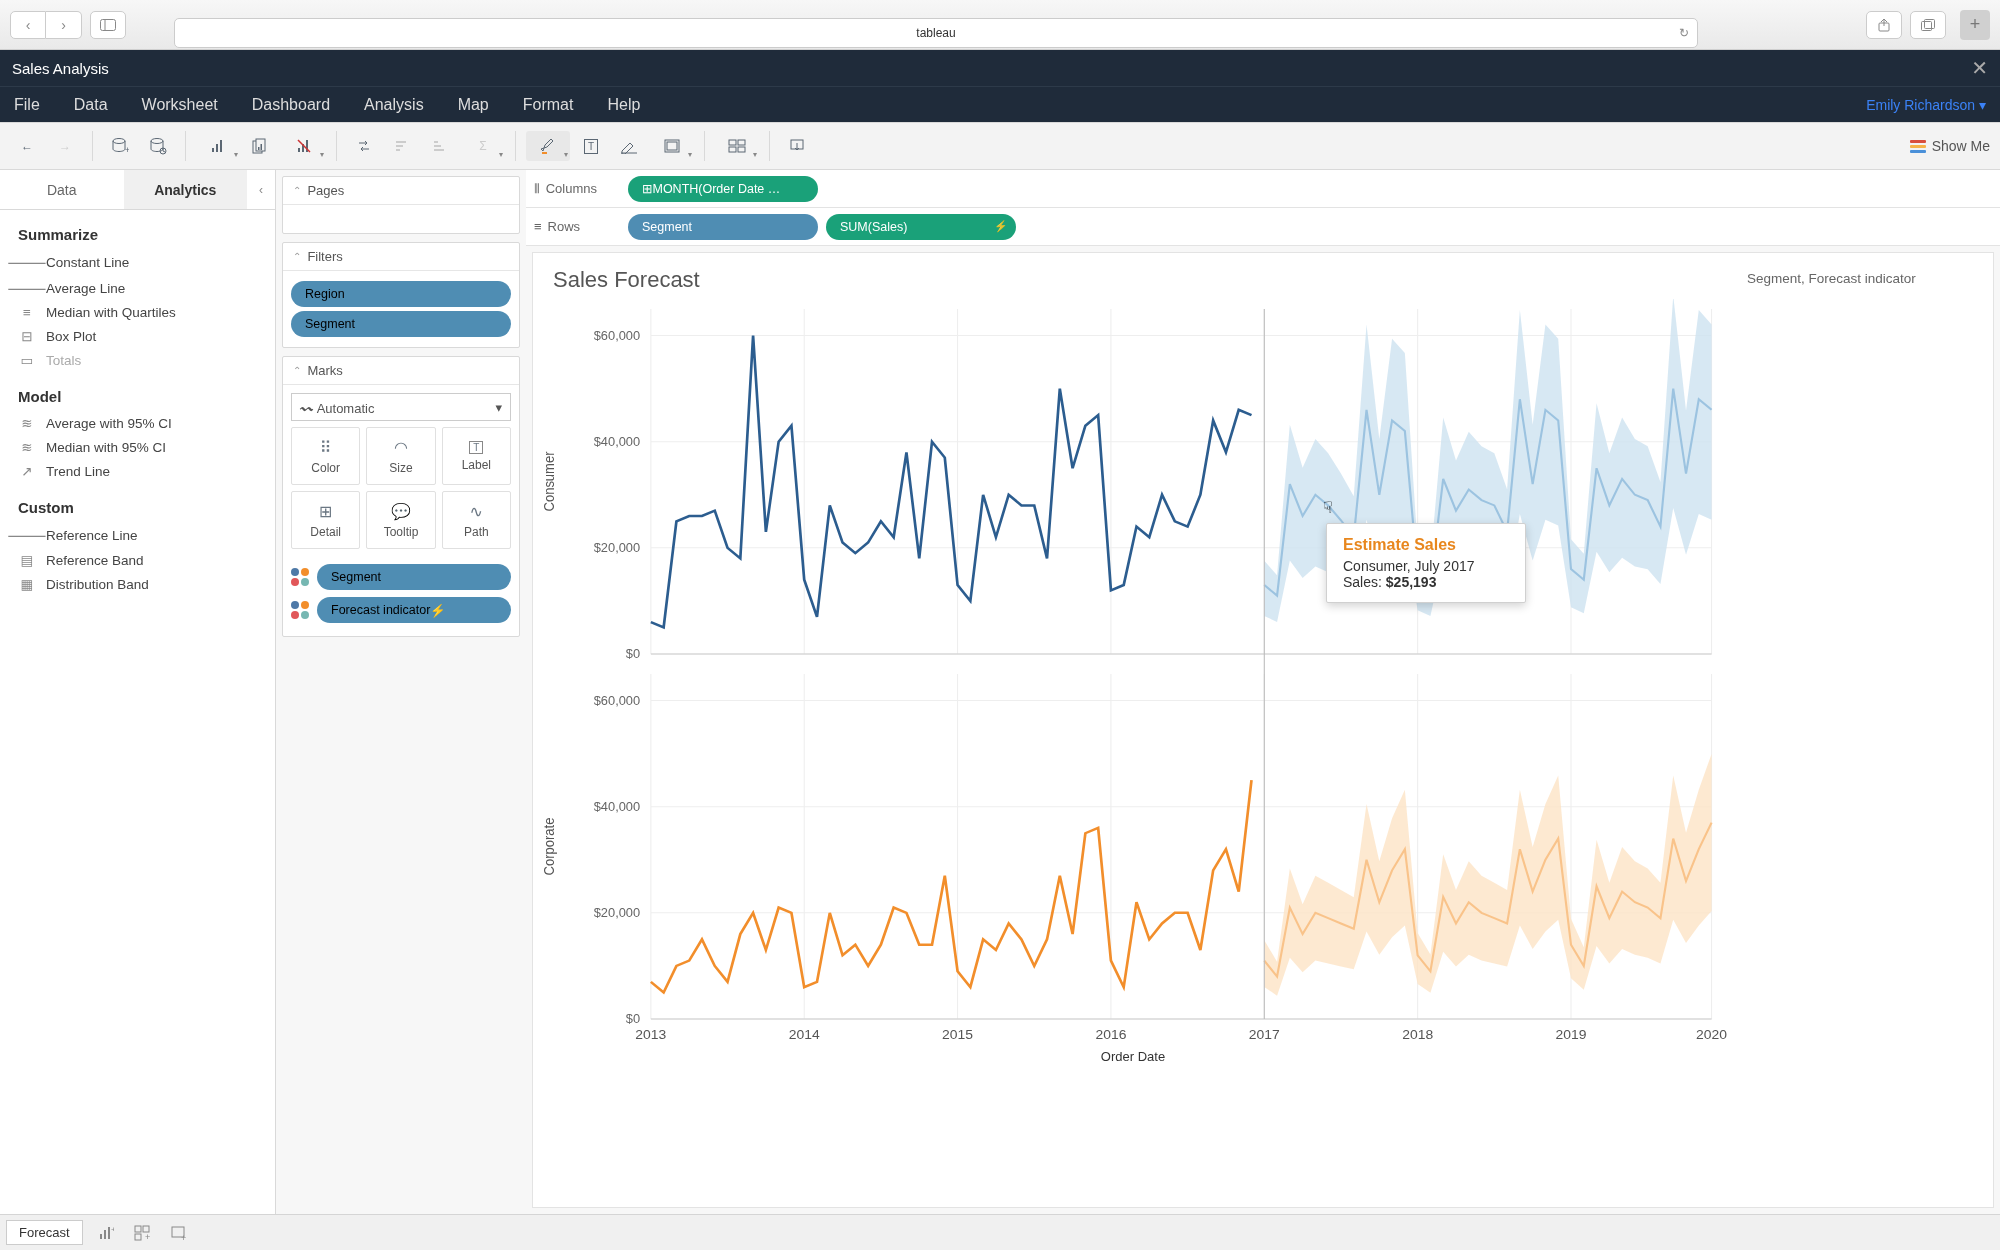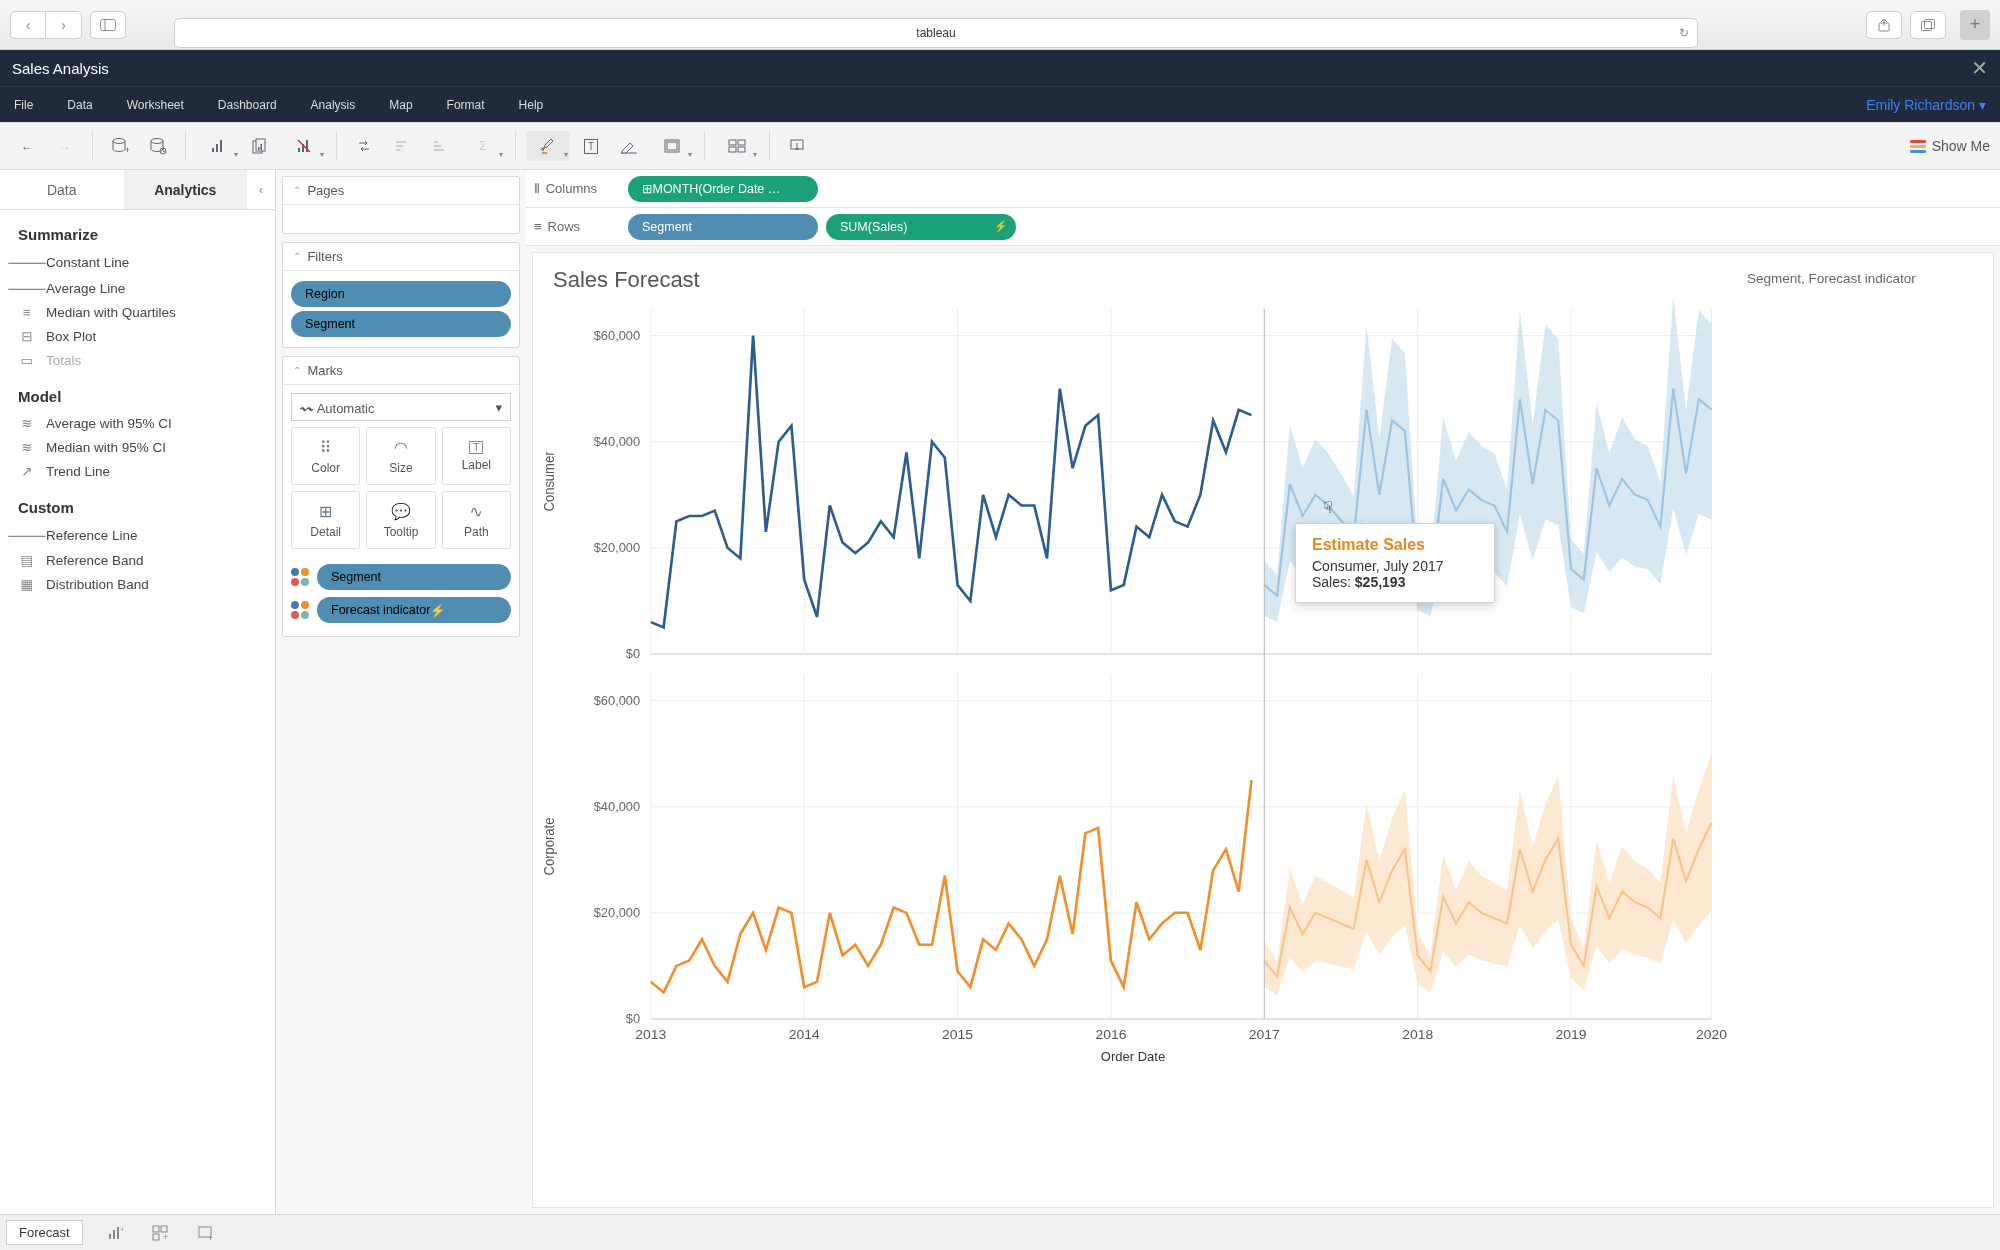--- a/index.html
+++ b/index.html
@@ -14,21 +14,21 @@
 .addr-bar { flex: 1; height: 30px; background: #fff; border: 1px solid #ccc; border-radius: 5px; display: flex; align-items: center; justify-content: center; margin: 16px 160px 0 40px; position: relative; }
 .addr-refresh { position: absolute; right: 8px; color: #888; }
 .tab-plus { width: 30px; height: 30px; background: #d0d0d0; border-radius: 4px; display: flex; align-items: center; justify-content: center; color: #777; font-size: 18px; margin-left: 6px; }
 
 
 .app-title { height: 36px; background: #1f2b3a; color: #fff; display: flex; align-items: center; justify-content: space-between; padding: 0 12px; font-size: 15px; }
 .close-x { color: #aaa; font-size: 20px; }
 
 
 .menubar { height: 36px; background: #1f2b3a; color: #ddd; display: flex; align-items: center; padding: 0 14px; border-top: 1px solid #2d3a49; }
-.menubar .menu { margin-right: 34px; font-size: 12px; }
+.menubar .menu { margin-right: 34px; font-size: 16px; }
 .menubar .user { margin-left: auto; font-size: 14px; color: #3b82f6; }
 
 
 .toolbar { height: 48px; background: #f3f3f3; border-top: 1px solid #d9d9d9; border-bottom: 1px solid #d9d9d9; display: flex; align-items: center; padding: 0 10px; gap: 4px; }
 .tool-sep { width: 1px; height: 30px; background: #d9d9d9; margin: 0 6px; }
 .tool-btn { width: 34px; height: 30px; display: flex; align-items: center; justify-content: center; color: #5b6773; border-radius: 3px; position: relative; }
 .tool-btn.wdrop { width: 44px; }
 .tool-btn.active { background: #e8e8e8; }
 .tool-drop::after { content: "▾"; font-size: 8px; color: #888; position: absolute; right: 2px; bottom: 2px; }
 .showme { margin-left: auto; display: flex; align-items: center; gap: 6px; color: #555; font-size: 14px; }
@@ -83,21 +83,21 @@
 .legend-title { font-weight: 400; color: #666; margin-bottom: 8px; }
 .legend-item { display: flex; align-items: center; gap: 8px; padding: 4px 0; }
 .legend-sw { width: 16px; height: 16px; border-radius: 2px; }
 .chart-holder { flex: 1; position: relative; }
 .tooltip { position: absolute; background: #fff; border: 1px solid #d0d0d0; border-radius: 2px; box-shadow: 0 3px 10px rgba(0,0,0,.18); padding: 12px 16px; font-size: 14px; min-width: 200px; }
 .tooltip .t-head { color: #e8871e; font-weight: 700; font-size: 16px; margin-bottom: 4px; }
 .cursor-ptr { position: absolute; width: 18px; height: 18px; font-size: 16px; color: #000; }
 .xlabel { text-align: center; font-size: 13px; color: #333; padding-bottom: 12px; }
 
 
-.footer { height: 36px; background: #f0f0f0; border-top: 1px solid #d5d5d5; display: flex; align-items: center; padding: 0 6px; gap: 19px; }
+.footer { height: 36px; background: #f0f0f0; border-top: 1px solid #d5d5d5; display: flex; align-items: center; padding: 0 6px; gap: 10px; }
 .sheet-tab { background: #fff; border: 1px solid #ccc; padding: 4px 12px; font-size: 13px; }
 .foot-btn { width: 26px; height: 24px; display: flex; align-items: center; justify-content: center; color: #777; }
 
 svg { display: block; }
 </style>
 </head>
 <body>
 
 <div class="browser-chrome">
   <div class="chrome-group">
@@ -484,21 +484,21 @@
             <text x="396.26506024096386" y="740" text-anchor="middle" font-size="13" fill="#555">2015</text>
             <text x="539.3975903614457" y="740" text-anchor="middle" font-size="13" fill="#555">2016</text>
             <text x="682.5301204819277" y="740" text-anchor="middle" font-size="13" fill="#555">2017</text>
             <text x="825.6626506024096" y="740" text-anchor="middle" font-size="13" fill="#555">2018</text>
             <text x="968.7951807228916" y="740" text-anchor="middle" font-size="13" fill="#555">2019</text>
             <text x="1100" y="740" text-anchor="middle" font-size="13" fill="#555">2020</text>
           </svg>
         <div class="xlabel">Order Date</div>
 
         <div class="cursor-ptr" style="left:790px;top:245px">☟</div>
-        <div class="tooltip" style="left:762px;top:270px">
+        <div class="tooltip" style="left:793px;top:270px">
           <div class="t-head">Estimate Sales</div>
           <div>Consumer, July 2017</div>
           <div><span>Sales:</span> <b>$25,193</b></div>
         </div>
       </div>
       <div class="legend">
         <div class="legend-title">Segment, Forecast indicator</div>
       </div>
     </div>
   </div>

